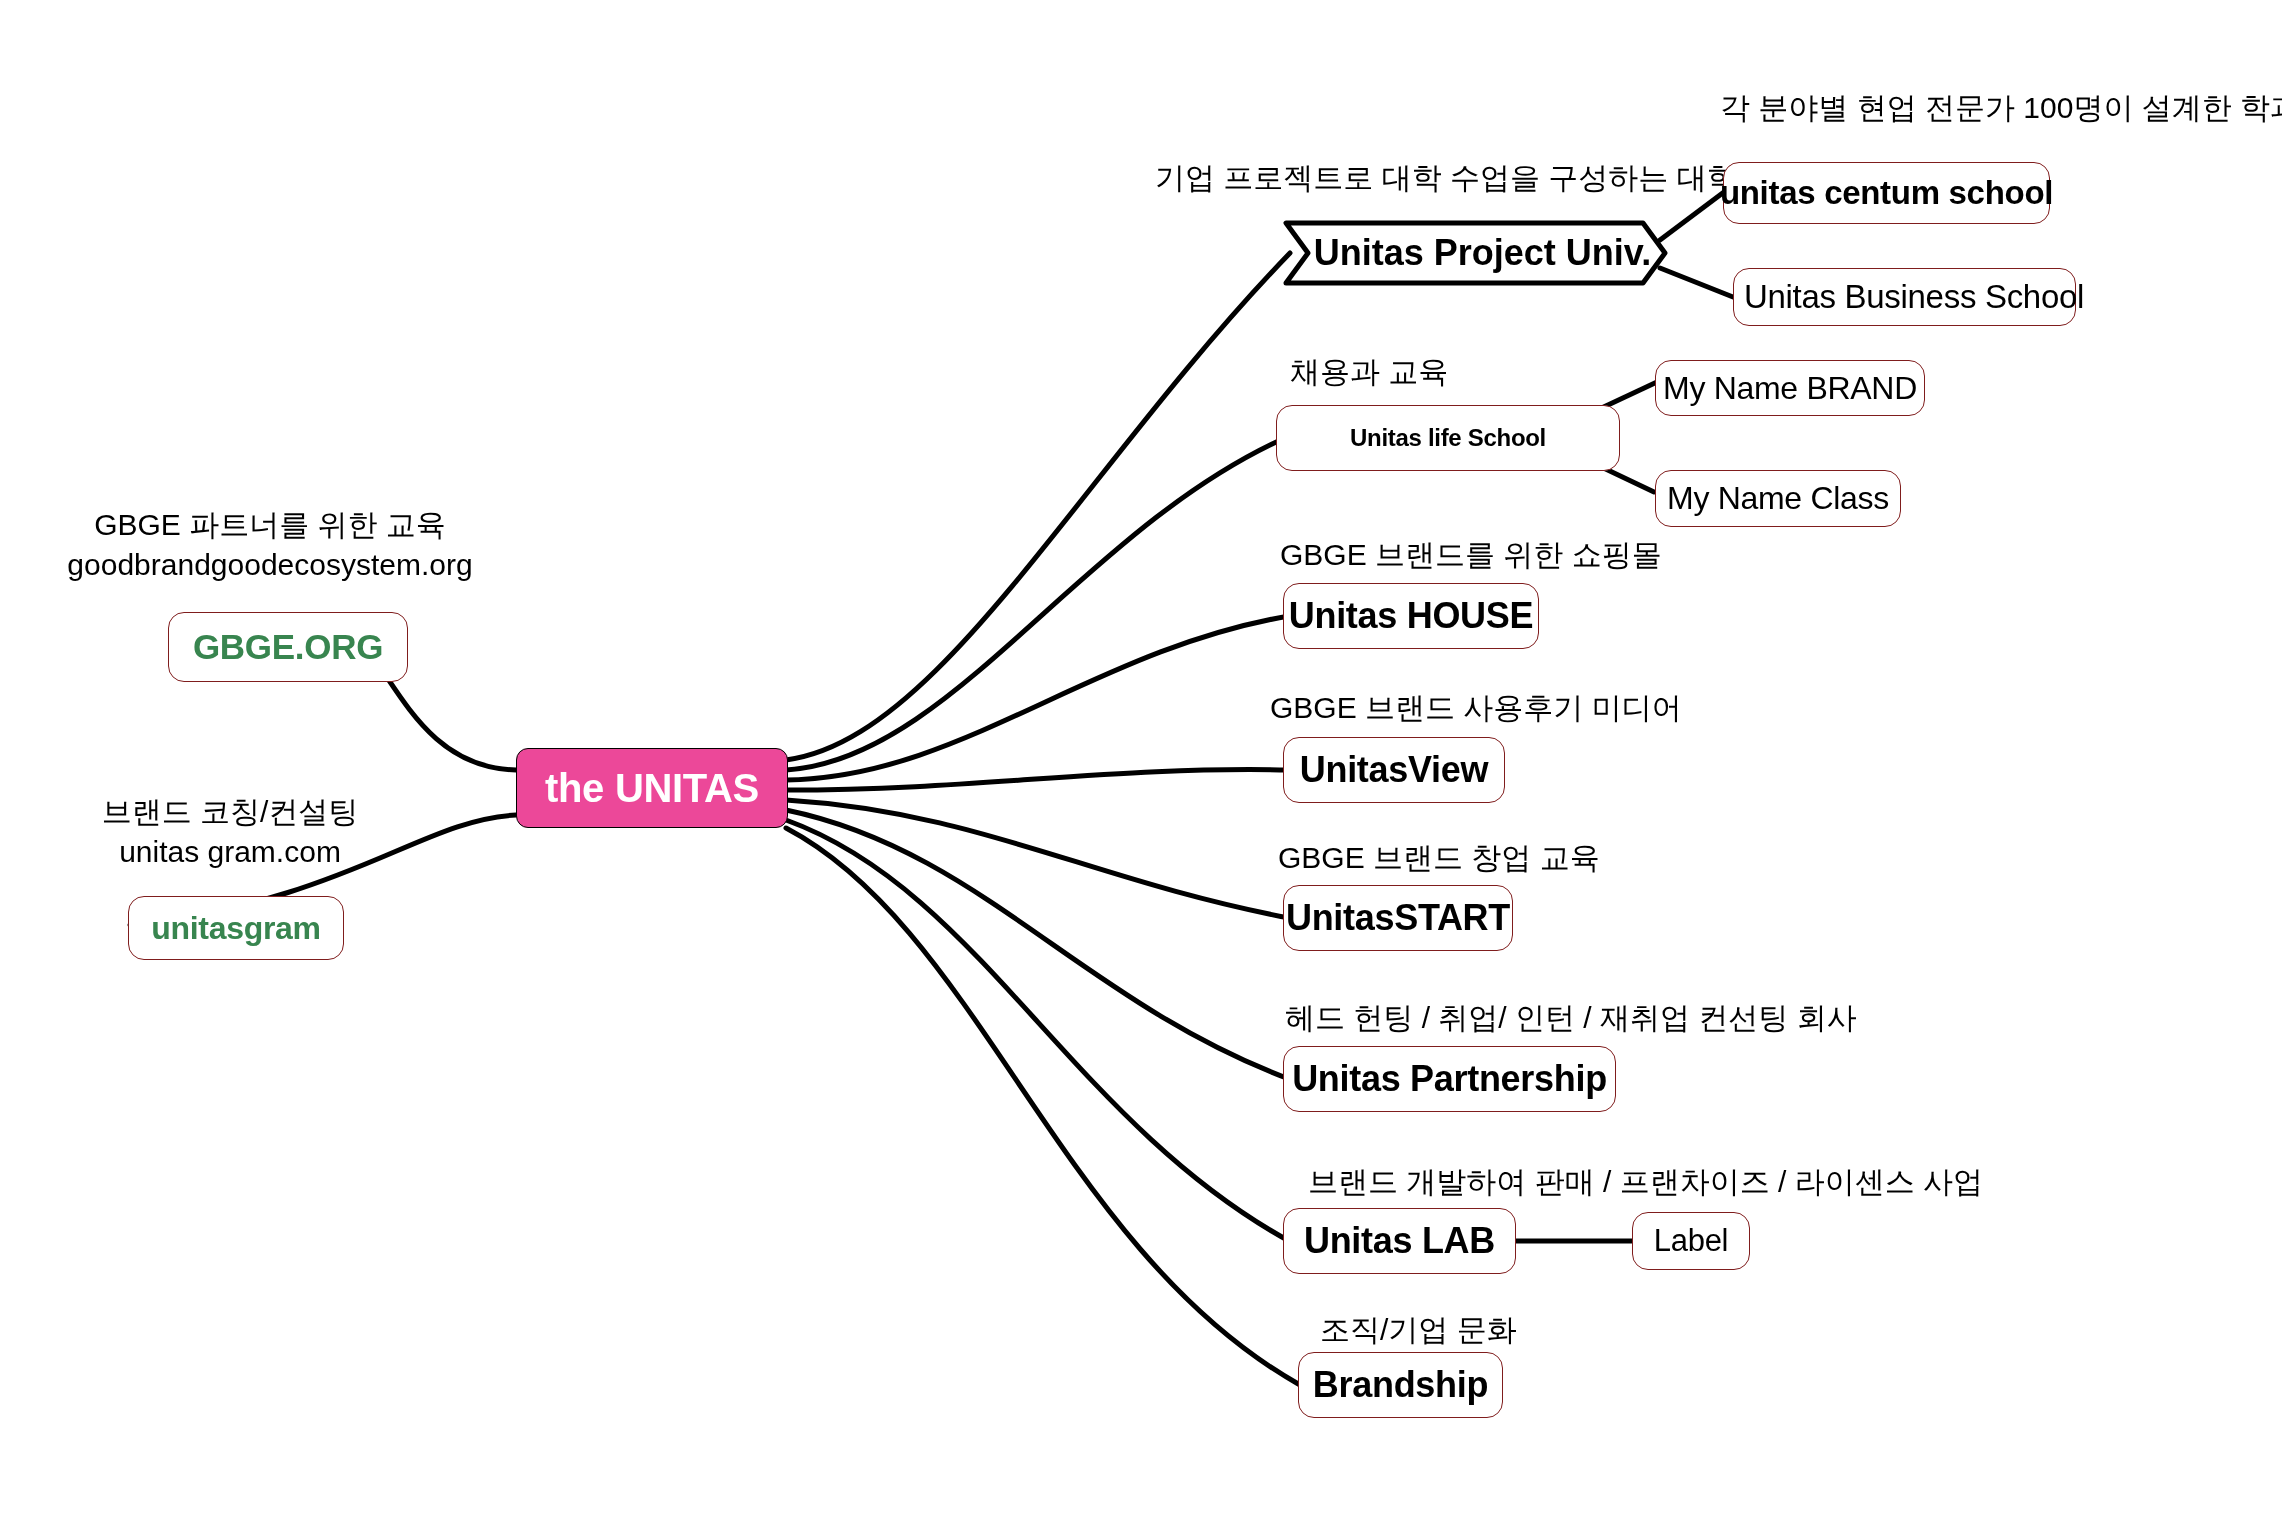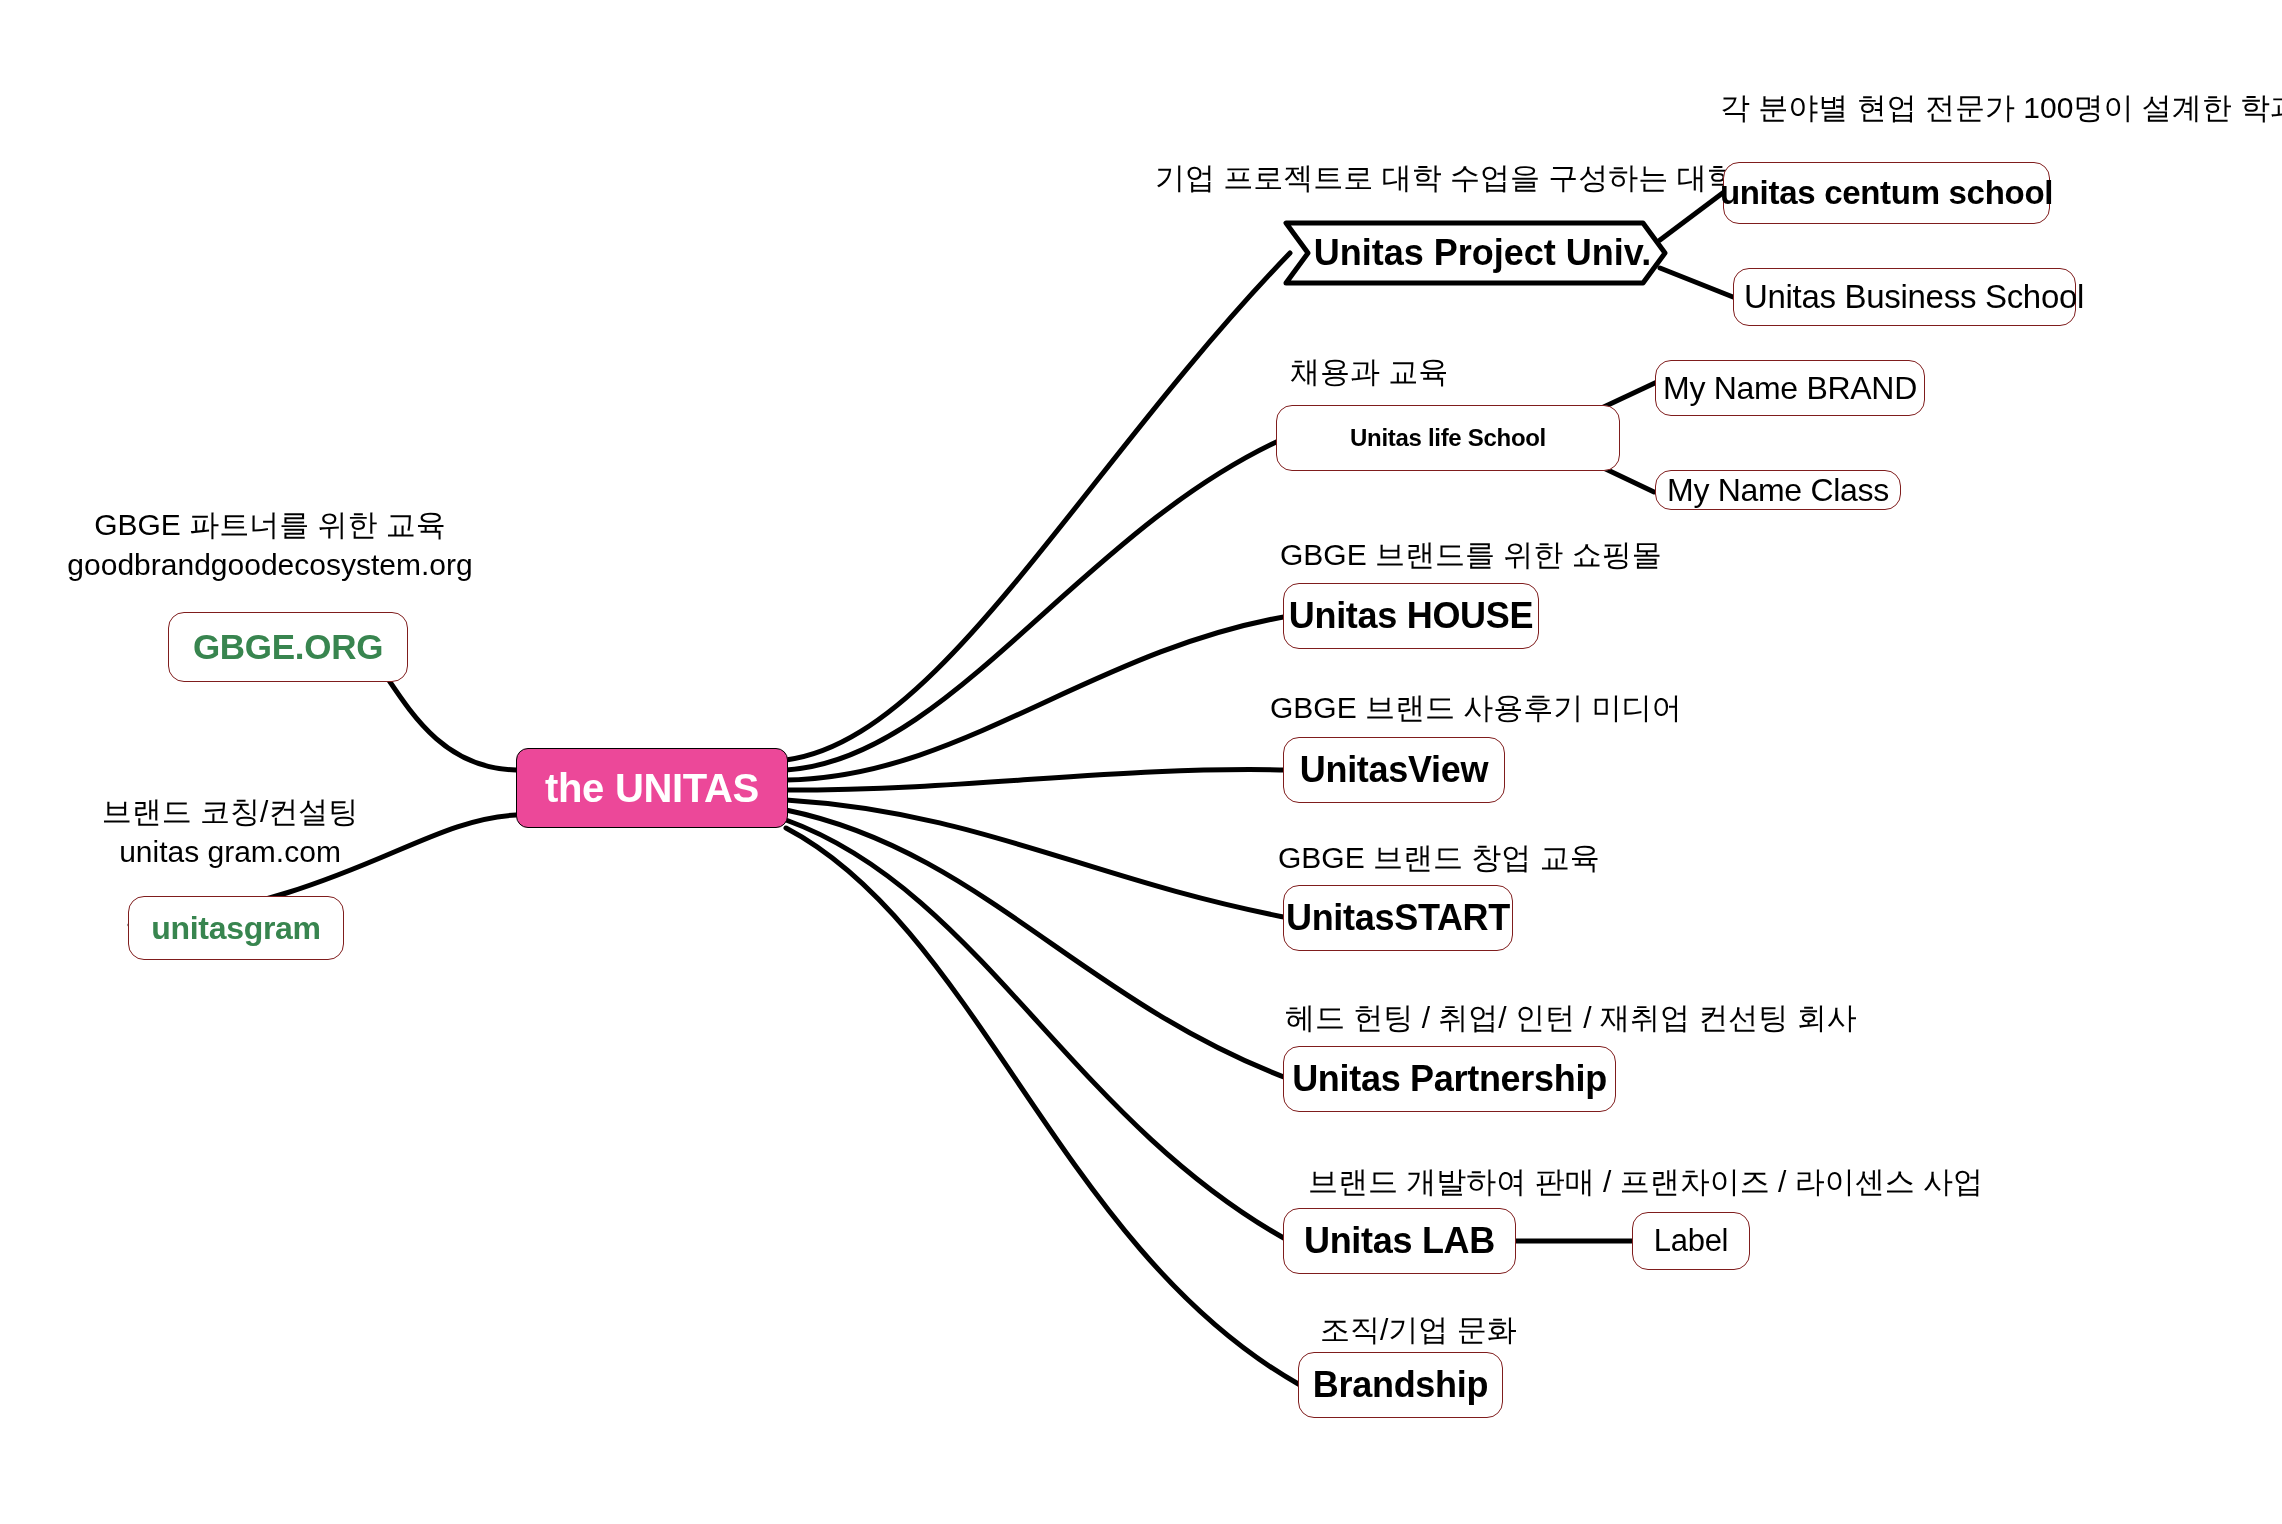--- a/index.html
+++ b/index.html
@@ -170,17 +170,17 @@
   <div class="node bold" style="left:1283px; top:1208px; width:233px; height:66px; font-size:36px;">Unitas LAB</div>
 
   <div class="node bold" style="left:1298px; top:1352px; width:205px; height:66px; font-size:36px;">Brandship</div>
 
   <div class="node bold" style="left:1723px; top:162px; width:327px; height:62px; font-size:33px;">unitas centum school</div>
 
   <div class="node normal" style="left:1733px; top:268px; width:343px; height:58px; font-size:33px;padding-left:19px;">Unitas Business School</div>
 
   <div class="node normal" style="left:1655px; top:360px; width:270px; height:56px; font-size:32px;">My Name BRAND</div>
 
-  <div class="node normal" style="left:1655px; top:470px; width:246px; height:40px; font-size:32px;">My Name Class</div>
+  <div class="node normal" style="left:1655px; top:470px; width:246px; height:57px; font-size:32px;">My Name Class</div>
 
   <div class="node normal" style="left:1632px; top:1212px; width:118px; height:58px; font-size:31px;">Label</div>
 
 </div>
 
 </body></html>

